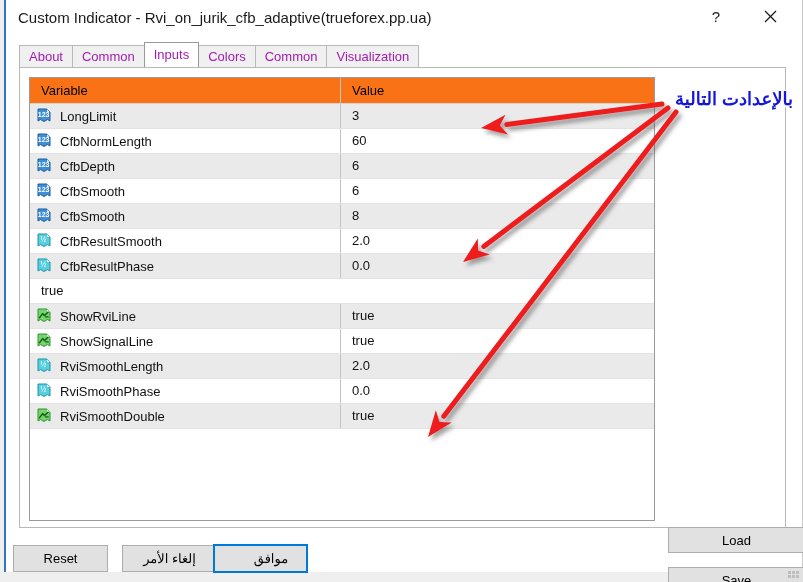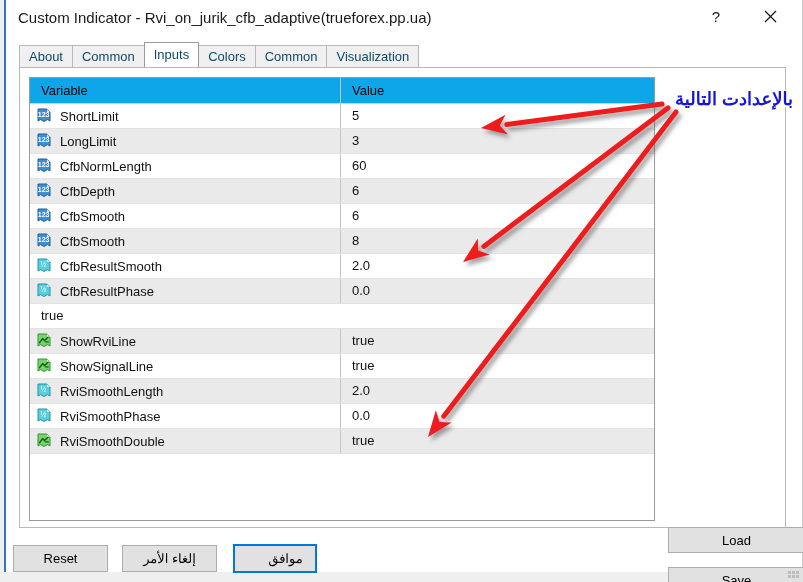--- a/index.html
+++ b/index.html
@@ -63,21 +63,21 @@
   }
   .tab {
     height: 22px;
     line-height: 22px;
     padding: 0 9px;
     background: #f0f0f0;
     border: 1px solid #b8b8b8;
     border-bottom: none;
     margin-right: -1px;
     font-size: 13px;
-    color: #0c4a6e;
+    color: #a21caf;
     box-sizing: border-box;
     cursor: default;
     white-space: nowrap;
   }
   .tab.active {
     background: #ffffff;
     height: 25px;
     line-height: 24px;
     position: relative;
     z-index: 3;
@@ -101,21 +101,21 @@
     width: 626px; height: 444px;
     background: #ffffff;
     border: 1px solid #9a9a9a;
     box-sizing: border-box;
     overflow: hidden;
   }
   #grid-head {
     display: flex;
     height: 25px;
     border-bottom: 1px solid #d2d2d2;
-    background: #0ea5e9;
+    background: #f97316;
   }
   .head-cell {
     line-height: 25px;
     padding-left: 11px;
     font-size: 13px;
     color: #000;
     box-sizing: border-box;
   }
   .col-var { width: 311px; border-right: 1px solid #c4c4c4; }
   .col-val { flex: 1; }
@@ -182,21 +182,21 @@
     border: 1px solid #adadad;
     box-sizing: border-box;
     font-size: 13px;
     color: #000;
     display: flex; align-items: center; justify-content: center;
     cursor: default;
   }
   #reset-btn  { left: 13px;  top: 545px; width: 95px; }
   #cancel-btn { left: 122px; top: 545px; width: 95px; }
   #ok-btn {
-    left: 233px; top: 544px; width: 84px; height: 29px;
+    left: 213px; top: 544px; width: 95px; height: 29px;
     border: 2px solid #0078d7;
     background: #e1e1e1;
     padding-left: 21px;
   }
 
   
   #grip {
     position: absolute;
     right: 4px; bottom: 4px;
     width: 11px; height: 11px;
@@ -254,31 +254,20 @@
     </div>
 
   <div id="tabpage">
 
     <div id="grid">
       <div id="grid-head">
         <div class="head-cell col-var">Variable</div>
         <div class="head-cell col-val">Value</div>
       </div>
       <div id="grid-body">
-          <div class="grid-row">
-            <div class="cell-var">
-              <svg class="type-icon" viewBox="0 0 16 16">
-                <path d="M2 1 H11 L14 4 V13 L11.5 11.5 L8 13.5 L4.5 11.5 L2 13 Z" fill="#3f8fd6" stroke="#1f5f9e" stroke-width="1" stroke-linejoin="round"></path>
-                <path d="M11 1 L14 4 H11 Z" fill="#ffffff" fill-opacity="0.75"></path>
-                <text x="7.6" y="9.4" text-anchor="middle" font-size="7" font-family="&quot;Liberation Sans&quot;, sans-serif" font-weight="bold" fill="#ffffff">123</text>
-              </svg>
-              <span class="var-name">ShortLimit</span>
-            </div>
-            <div class="cell-val">5</div>
-          </div>
           <div class="grid-row alt">
             <div class="cell-var">
               <svg class="type-icon" viewBox="0 0 16 16">
                 <path d="M2 1 H11 L14 4 V13 L11.5 11.5 L8 13.5 L4.5 11.5 L2 13 Z" fill="#3f8fd6" stroke="#1f5f9e" stroke-width="1" stroke-linejoin="round"></path>
                 <path d="M11 1 L14 4 H11 Z" fill="#ffffff" fill-opacity="0.75"></path>
                 <text x="7.6" y="9.4" text-anchor="middle" font-size="7" font-family="&quot;Liberation Sans&quot;, sans-serif" font-weight="bold" fill="#ffffff">123</text>
               </svg>
               <span class="var-name">LongLimit</span>
             </div>
             <div class="cell-val">3</div>

